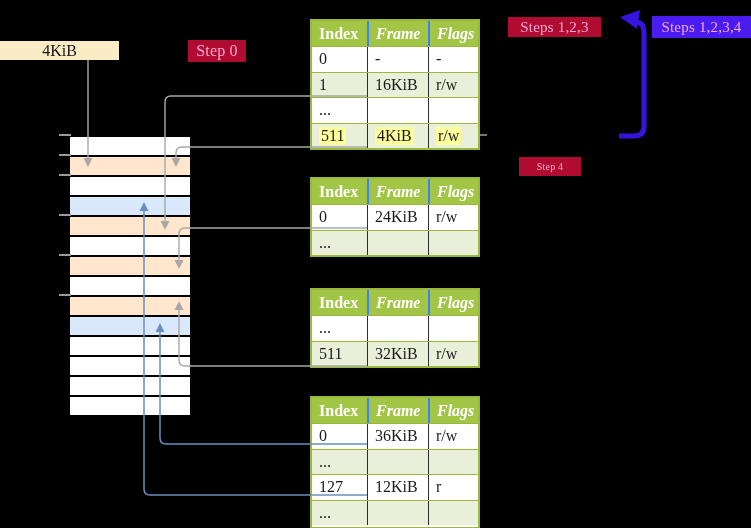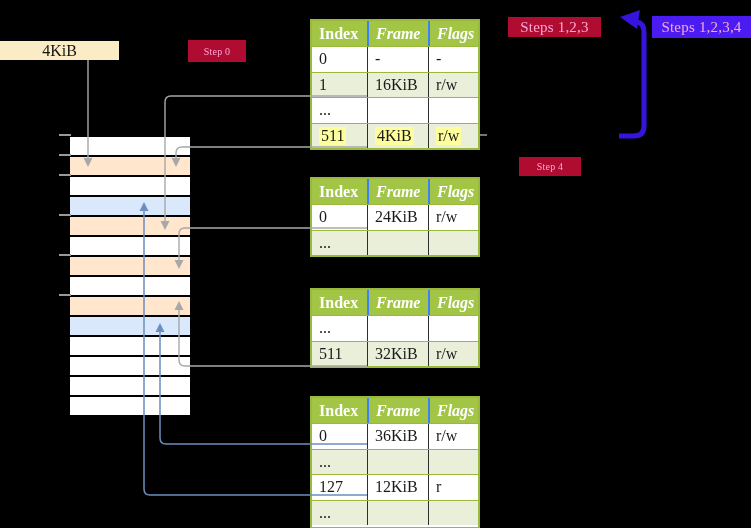--- a/index.html
+++ b/index.html
@@ -18,21 +18,21 @@
   }
 
   
   .badge{
     position:absolute;color:#f9a8d4;border-radius:0;
     display:flex;align-items:center;justify-content:center;
     letter-spacing:.2px;
   }
   .badge.red{background:#B00C32;}
   .badge.blue{background:#4A1CF2;}
-  #b-step0   {left:188px;top:40px;width:58px;height:22px;font-size:10px;}
+  #b-step0   {left:188px;top:40px;width:58px;height:22px;font-size:16px;}
   #b-steps123{left:508px;top:17px;width:93px;height:20px;font-size:15px;}
   #b-steps1234{left:652px;top:16px;width:99px;height:22px;font-size:15px;}
   #b-step4   {left:519px;top:157px;width:62px;height:19px;font-size:10px;}
 
   
   #memcol{position:absolute;left:70px;top:135px;width:120px;height:280px;background:#000;}
   .mrow{height:20px;border-top:2px solid #000;box-sizing:border-box;}
   .mrow.white{background:#ffffff;}
   .mrow.peach{background:#FFE6CC;}
   .mrow.blue{background:#DAE8FC;}

